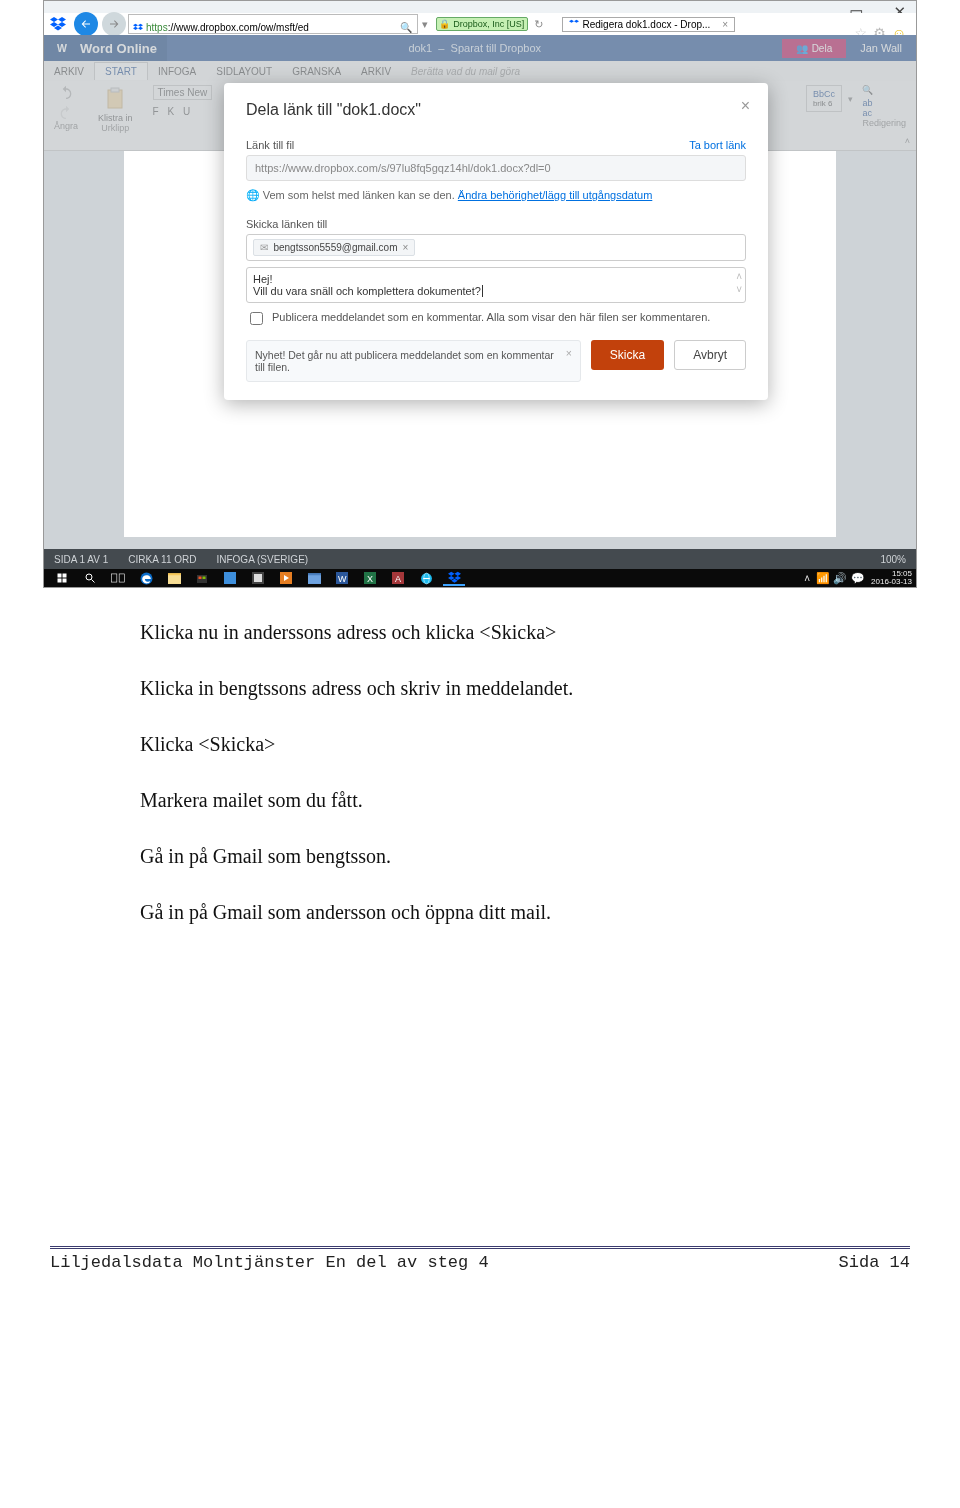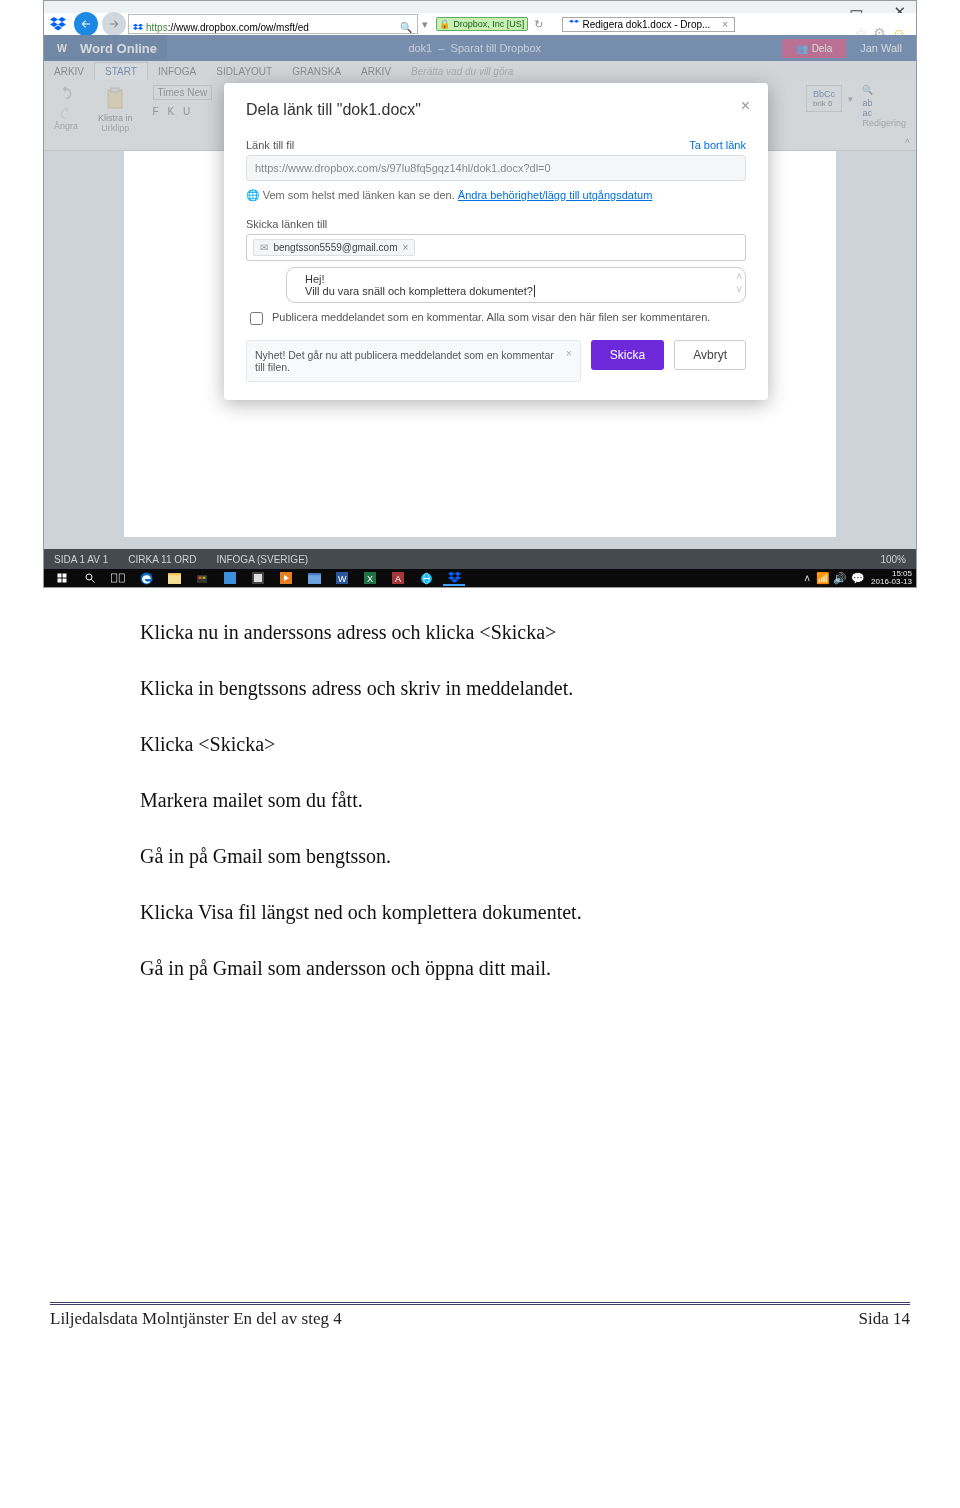--- a/index.html
+++ b/index.html
@@ -47,36 +47,36 @@
   .modal .close { position:absolute; top:14px; right:18px; color:#999; font-size:16px; cursor:pointer;}
   .mrow { display:flex; justify-content:space-between; font-size:11px; margin-bottom:4px;}
   .mrow a { color:#0070e0; text-decoration:none;}
   .url-box { background:#f4f6f8; border:1px solid #ddd; border-radius:3px; padding:6px 8px; font-size:11px; color:#888; margin-bottom:8px;}
   .perm { font-size:11px; color:#666; margin-bottom:16px;}
   .perm a { color:#0070e0;}
   .send-lbl { font-size:11px; margin-bottom:4px;}
   .recip { border:1px solid #ccc; border-radius:3px; padding:4px 6px; margin-bottom:6px; display:flex; align-items:center; gap:6px;}
   .chip { background:#f3f5f7; border:1px solid #dbe0e5; border-radius:2px; padding:2px 6px; font-size:10px; color:#444; display:flex; align-items:center; gap:5px;}
   .chip-x { color:#888; }
-  .msgbox { border:1px solid #ccc; border-radius:9px; padding:5px 18px; font-size:11px; color:#333; margin-bottom:8px; position:relative;margin-left:40px;}
+  .msgbox { border:1px solid #ccc; border-radius:3px; padding:5px 6px; font-size:11px; color:#333; margin-bottom:8px; position:relative;}
   .msgbox .scroll { position:absolute; right:3px; top:3px; display:flex; flex-direction:column; gap:2px; color:#bbb; font-size:10px;}
   .pubrow { display:flex; align-items:flex-start; gap:6px; font-size:11px; color:#555; margin-bottom:12px;}
   .pubrow input { margin-top:1px;}
   .modal-bottom { display:flex; align-items:flex-start; gap:10px;}
   .tip { flex:1; background:#f7f9fb; border:1px solid #e5e8eb; border-radius:3px; padding:8px 26px 8px 8px; font-size:10.5px; color:#555; position:relative;}
   .tip .tx { position:absolute; top:6px; right:8px; color:#aaa;}
   .btn { padding:7px 18px; border-radius:3px; font-size:12px; cursor:pointer; border:1px solid transparent;}
-  .btn.primary { background:#6d28d9; color:#fff;}
+  .btn.primary { background:#c2410c; color:#fff;}
   .btn.secondary { background:#fff; border:1px solid #ccc; color:#444;}
   
   .instructions { width:680px; margin:20px auto 0 auto; font-family:"Times New Roman", serif; font-size:20px; color:#111; line-height:1.4;}
   .instructions p { margin:0 0 28px 0;}
   
   .footer-rule { width:860px; margin:320px auto 0 auto; border-top:3px double #3b3b6e;}
-  .footer { width:860px; margin:4px auto 20px auto; display:flex; justify-content:space-between; font-family:Liberation Serif, serif; font-size:17px; color:#222;gap:8px;}
+  .footer { width:860px; margin:4px auto 20px auto; display:flex; justify-content:space-between; font-family:Liberation Mono, monospace; font-size:17px; color:#222;gap:8px;}
 </style>
 </head>
 <body>
 
 <div class="screenshot">
 
   <div class="winctrl">
     <span>—</span>
     <span>▭</span>
     <span>✕</span>
@@ -138,21 +138,21 @@
     <div class="word-user">Jan Wall</div>
   </div>
 
   <div class="ribbon-tabs">
     <span>ARKIV</span>
     <span class="active">START</span>
     <span>INFOGA</span>
     <span>SIDLAYOUT</span>
     <span>GRANSKA</span>
     <span>ARKIV</span>
-    <span style="color:#999;font-style:italic">Berätta vad du vill göra</span>
+    <span style="color:#999;font-style:italic">Berätta vad du mail göra</span>
   </div>
 
   <div class="ribbon">
     <div class="grp">
       <svg width="16" height="16" viewBox="0 0 24 24">
           <path fill="#888" d="M12 5V1L7 6l5 5V7c3 0 6 2 6 6s-3 6-6 6v2c4 0 8-3 8-8s-4-8-8-8z"></path>
         </svg>
       <svg width="16" height="16" viewBox="0 0 24 24" style="margin-top:4px">
           <path fill="#ccc" d="M12 5V1l5 5-5 5V7c-3 0-6 2-6 6s3 6 6 6v2c-4 0-8-3-8-8s4-8 8-8z"></path>
         </svg>
@@ -340,21 +340,20 @@
   </div>
 
 </div>
 
 <div class="instructions">
   <p>Klicka nu in anderssons adress och klicka &lt;Skicka&gt;</p>
   <p>Klicka in bengtssons adress och skriv in meddelandet.</p>
   <p>Klicka &lt;Skicka&gt;</p>
   <p>Markera mailet som du fått.</p>
   <p>Gå in på Gmail som bengtsson.</p>
-  <p>Klicka Visa fil längst ned och komplettera dokumentet.</p>
   <p>Gå in på Gmail som andersson och öppna ditt mail.</p>
 </div>
 
 <div class="footer-rule"></div>
 <div class="footer">
   <span>Liljedalsdata Molntjänster En del av steg 4</span>
   <span>Sida 14</span>
 </div>
 
 </body></html>

